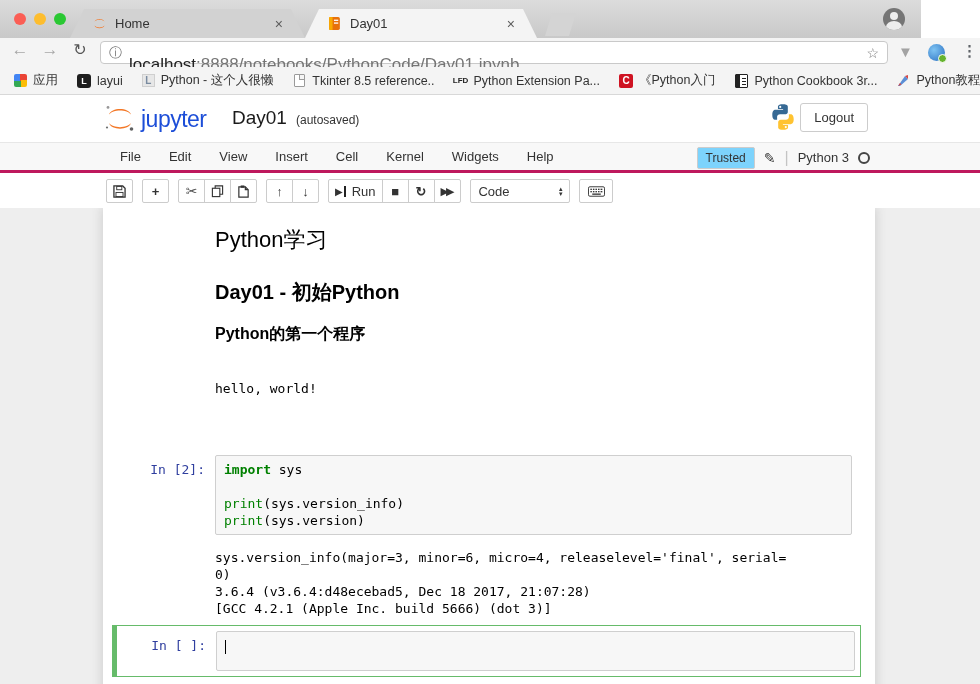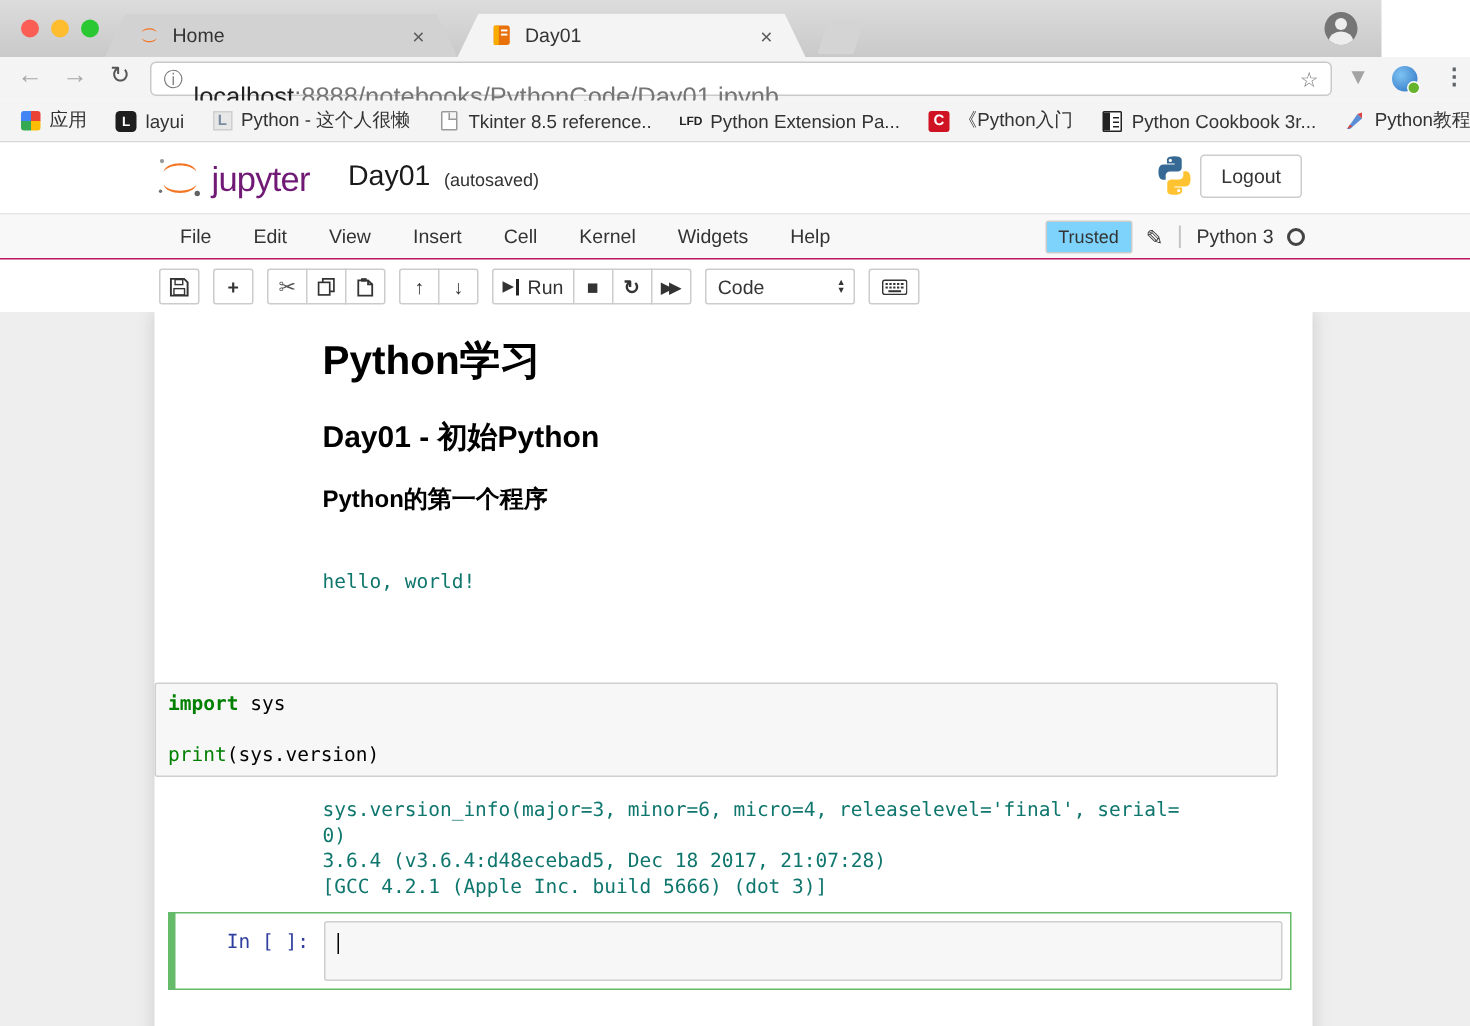--- a/index.html
+++ b/index.html
@@ -63,30 +63,30 @@
   .ic-c { width:14px; height:14px; background:#cf1322; border-radius:2px; color:#fff; font-size:10px;
           font-weight:bold; display:flex; align-items:center; justify-content:center; }
   .ic-book { width:13px; height:14px; border:1px solid #222; border-radius:1px; background:#fff; position:relative; }
   .ic-book:before { content:""; position:absolute; left:0; top:0; bottom:0; width:4px; background:#222; }
   .ic-book:after { content:""; position:absolute; left:6px; top:3px; width:4px; height:1px; background:#222;
                    box-shadow:0 3px 0 #222, 0 6px 0 #222; }
 
   
   .jheader { position:absolute; top:95px; left:0; width:980px; height:47px; background:#fff; }
   .jlogo { position:absolute; left:104px; top:9px; display:flex; align-items:flex-end; }
-  .jwordmark { font-size:23px; color:#701a75; margin-left:5px; letter-spacing:-0.5px; line-height:26px;text-align:right; }
+  .jwordmark { font-size:23px; color:#1d4ed8; margin-left:5px; letter-spacing:-0.5px; line-height:26px;text-align:right; }
   .nbname { position:absolute; left:232px; top:12px; font-size:19px; color:#1a1a1a; }
   .autosaved { position:absolute; left:296px; top:18px; font-size:12px; color:#333; }
   .pylogo { position:absolute; left:768px; top:7px; }
   .logout { position:absolute; right:112px; top:8px; padding:6px 13px; font-size:13px; color:#333;
             background:#fff; border:1px solid #ccc; border-radius:3px; }
 
   
   .jmenubar { position:absolute; top:142px; left:0; width:980px; height:31px; background:#f8f8f8;
-              border-top:1px solid #e7e7e7; border-bottom:1px solid #be185d; display:flex;
+              border-top:1px solid #e7e7e7; border-bottom:3px solid #be185d; display:flex;
               align-items:center; padding-left:106px; }
   .jmenu-item { font-size:13px; color:#333; padding:0 14px; line-height:29px; }
   .jmenu-right { position:absolute; right:110px; top:0; height:29px; display:flex; align-items:center; gap:9px; }
   .trusted { font-size:12px; color:#333; background:#7dd3fc; border:1px solid #ccc; border-radius:2px; padding:3px 8px; }
   .pencil { font-size:14px; color:#333; }
   .vsep { color:#c4c4c4; font-size:16px; }
   .kernel-name { font-size:13px; color:#333; }
   .kernel-ind { width:12px; height:12px; border:2px solid #444; border-radius:50%; }
 
   
@@ -110,30 +110,30 @@
   .kbd-btn { width:34px; }
 
   
   .nbarea { position:absolute; top:208px; left:0; width:980px; height:476px; background:#eee; overflow:hidden; }
   .nbcontainer { position:absolute; left:103px; top:0; width:772px; height:600px; background:#fff;
                  box-shadow:0 0 10px 1px rgba(87,87,87,.2); padding:16px 0 0 0; }
   .cell-row { display:flex; padding-right:23px; }
   .prompt-col { width:112px; flex:0 0 auto; text-align:right; padding-right:10px;
                 font-family:"DejaVu Sans Mono", monospace; font-size:13px; color:#303f9f; line-height:19px; padding-top:5px; }
   .content-col { flex:1 1 auto; min-width:0; }
-  .md h1 { font-size:27px; line-height:32px; color:#000; font-weight:bold; }
+  .md h1 { font-size:22px; line-height:32px; color:#000; font-weight:normal; }
   .md h2 { font-size:20px; line-height:24px; color:#000; font-weight:bold; }
   .md h3 { font-size:16px; line-height:20px; color:#000; font-weight:bold; }
   .input-box { border:1px solid #cfcfcf; background:#f7f7f7; border-radius:2px; padding:5px 8px; }
   .code { font-family:"DejaVu Sans Mono", monospace; font-size:13px; line-height:17px; color:#000; white-space:pre; }
   .kw { color:#008000; }
   .kw.b { font-weight:bold; }
   .str { color:#ba2121; }
   .sel { background:#d6d6d6; }
-  .outtext { font-family:"DejaVu Sans Mono", monospace; font-size:13px; line-height:17px; color:#0f766e;
+  .outtext { font-family:"DejaVu Sans Mono", monospace; font-size:13px; line-height:17px; color:#000000;
              padding-top:6px; white-space:pre; }
   .sp22{height:22px;} .sp20{height:20px;} .sp8{height:8px;} .sp29{height:29px;} .sp24{height:24px;}
   .cell-selected { margin:8px 14px 0 9px; border:1px solid #66bb6a; border-left:5px solid #66bb6a;
                    padding:5px; }
   .cell-selected .prompt-col { width:94px; }
   .cell-selected .input-box { background:#f7f7f7; height:40px; }
   .cursor { display:inline-block; width:1px; height:14px; background:#000; vertical-align:middle; }
 </style>
 </head>
 <body>
@@ -399,24 +399,26 @@
         </div>
     </div>
     <div class="sp29"></div>
 
     <div class="cell-row md">
       <div class="prompt-col"></div>
     </div>
     <div class="sp24"></div>
 
     <div class="cell-row">
+      <div class="prompt-col">In [2]:</div>
       <div class="content-col">
         <div class="input-box">
           <div class="code"><span class="kw b">import</span><span> sys</span></div>
           <div class="code">&nbsp;</div>
+          <div class="code"><span class="kw">print</span><span>(sys.version_info)</span></div>
           <div class="code"><span class="kw">print</span><span>(sys.version)</span></div>
         </div>
       </div>
     </div>
     <div class="sp8"></div>
 
     <div class="cell-row">
       <div class="prompt-col"></div>
       <div class="content-col">
         <div class="outtext"><div>sys.version_info(major=3, minor=6, micro=4, releaselevel='final', serial=</div><div>0)</div><div>3.6.4 (v3.6.4:d48ecebad5, Dec 18 2017, 21:07:28)</div><div>[GCC 4.2.1 (Apple Inc. build 5666) (dot 3)]</div></div>

